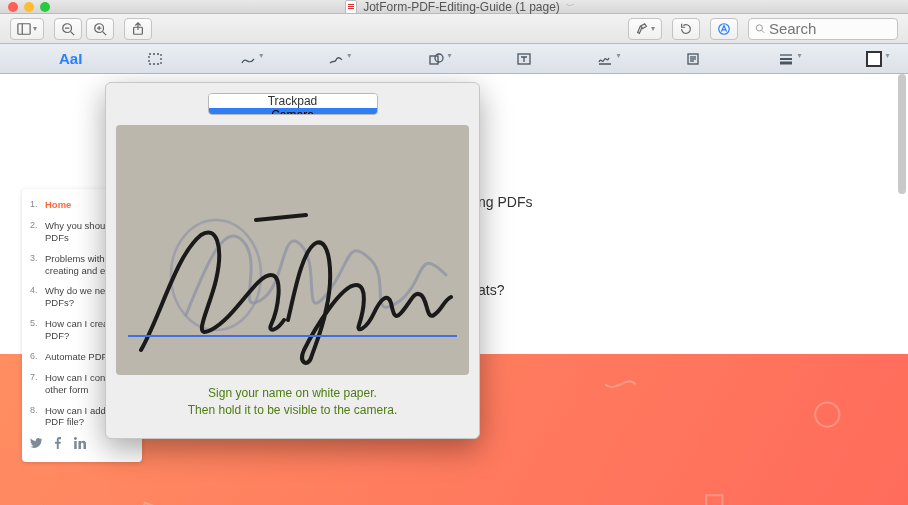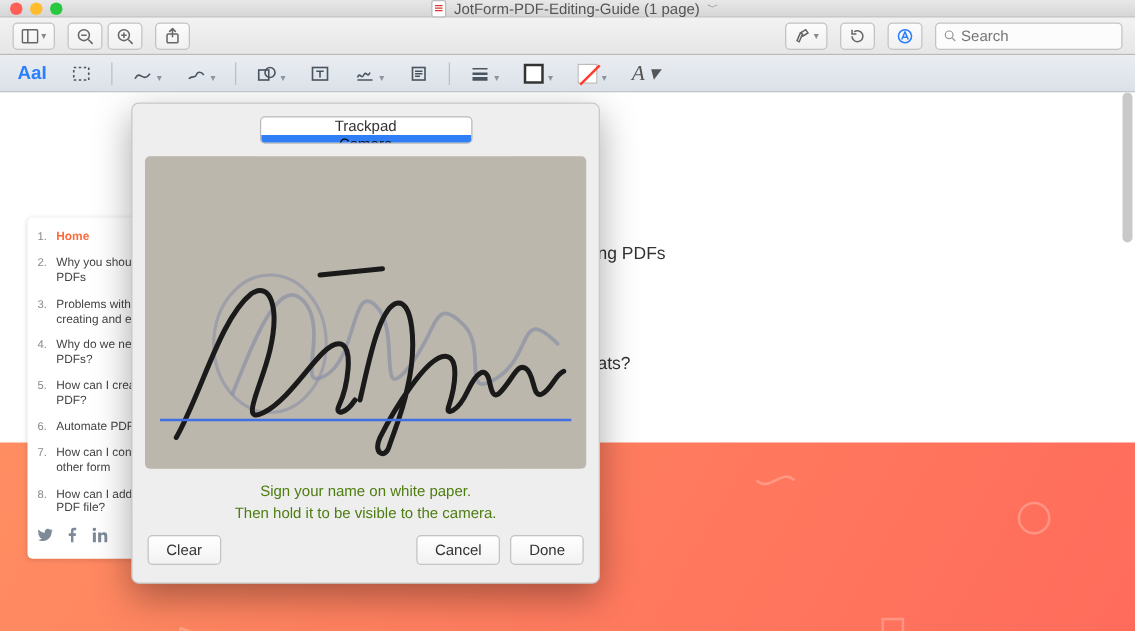--- a/index.html
+++ b/index.html
@@ -16,41 +16,41 @@
 
   
   .toolbar1 { height:30px; background:linear-gradient(#f2f2f2,#e6e6e6); border-bottom:1px solid #b9b9b9; display:flex; align-items:center; padding:0 10px; gap:10px;}
   .tb-group { display:flex; gap:4px; }
   .tb-btn { height:22px; min-width:28px; padding:0 6px; background:linear-gradient(#fcfcfc,#f0f0f0); border:1px solid #c3c3c3; border-radius:4px; display:flex; align-items:center; justify-content:center; color:#555; font-size:12px; cursor:pointer;}
   .tb-btn svg { width:14px; height:14px; fill:none; stroke:#666; stroke-width:1.4; }
   .tb-btn.small{min-width:24px;}
   .tb-spacer { flex:1; }
   .tb-btn.blue svg { stroke:#2a7fff; }
   .search { height:22px; width:150px; border:1px solid #c3c3c3; border-radius:4px; background:#fcfcfc; display:flex; align-items:center; padding:0 6px; gap:4px;}
-  .search input { border:none; outline:none; background:transparent; font-size:12px; color:#888; width:100%; }
+  .search input { border:none; outline:none; background:transparent; font-size:15px; color:#888; width:100%; }
   .search svg { width:11px; height:11px; stroke:#999; fill:none; stroke-width:1.6;}
 
   
   .toolbar2 { height:30px; background:linear-gradient(#eaeef3,#dbe1e8); border-bottom:1px solid #b0b6bd; display:flex; align-items:center; padding:0 10px; gap:12px;}
-  .ann { display:flex; align-items:flex-end; gap:3px; color:#4b5560; cursor:pointer; padding:2px 4px; border-radius:3px;}
+  .ann { display:flex; align-items:flex-start; gap:3px; color:#4b5560; cursor:pointer; padding:2px 4px; border-radius:3px;margin-left:45px;}
   .ann svg { width:16px; height:16px; fill:none; stroke:#4b5560; stroke-width:1.3; }
   .ann .car { font-size:8px; color:#8a94a0;}
   .sep { width:1px; height:18px; background:#b8c0c8; }
   .ann.text span { color:#2a7fff; font-size:15px; font-weight:600;}
   .swatch-border { width:16px; height:16px; border:2px solid #333; background:#fff; }
   .swatch-fill { width:16px; height:16px; background:#fff; border:1px solid #bbb; position:relative;}
   .swatch-fill::after{content:"";position:absolute;left:-2px;top:7px;width:22px;height:2px;background:#ff3b30;transform:rotate(-45deg);}
   .ann.fontA span{ font-family:Georgia,serif; font-style:italic; font-size:17px; color:#555;}
 
   
   .viewport { position:absolute; top:74px; left:0; right:0; bottom:0; background:#fff; overflow:hidden;}
   .scrollbar { position:absolute; right:2px; top:0; width:8px; height:120px; background:#c9c9c9; border-radius:4px;}
 
   
-  .toc { position:absolute; left:22px; top:100px; width:120px; background:#fff; border-radius:4px; box-shadow:0 1px 4px rgba(0,0,0,0.15); padding:10px 8px; font-size:9.5px; color:#444;}
+  .toc { position:absolute; left:22px; top:115px; width:120px; background:#fff; border-radius:4px; box-shadow:0 1px 4px rgba(0,0,0,0.15); padding:10px 8px; font-size:9.5px; color:#444;}
   .toc ol { list-style:none; counter-reset:item; }
   .toc li { display:flex; gap:5px; margin-bottom:9px; line-height:1.25; counter-increment:item;}
   .toc li::before { content:counter(item) "."; color:#888; font-size:9px; min-width:10px;}
   .toc li.home a { color:#ff6a3c; font-weight:600; }
   .toc li a { color:#444; text-decoration:none; }
   .toc .social { display:flex; gap:10px; margin-top:6px; color:#7d8a97; font-size:12px; align-items:center;}
 
   
   .peek1 { position:absolute; left:478px; top:120px; font-size:14px; color:#333; }
   .peek2 { position:absolute; left:478px; top:208px; font-size:14px; color:#333; }
@@ -341,23 +341,17 @@
                      C 295 177, 298 165, 305 170
                      C 312 175, 310 195, 318 190
                      C 326 185, 328 175, 335 172" fill="none" stroke="#1a1a1a" stroke-width="4" stroke-linecap="round" stroke-linejoin="round"></path>
           </svg>
           <div class="baseline"></div>
         </div>
         <div class="instructions">
           <span>Sign your name on white paper.</span><br>
           <span>Then hold it to be visible to the camera.</span>
         </div>
-        <div class="modal-buttons">
-          <button class="mbtn">Clear</button>
-          <div class="spacer"></div>
-          <button class="mbtn">Cancel</button>
-          <button class="mbtn">Done</button>
-        </div>
       </div>
     </div>
 
   </div>
 </div>
 
 </body></html>

